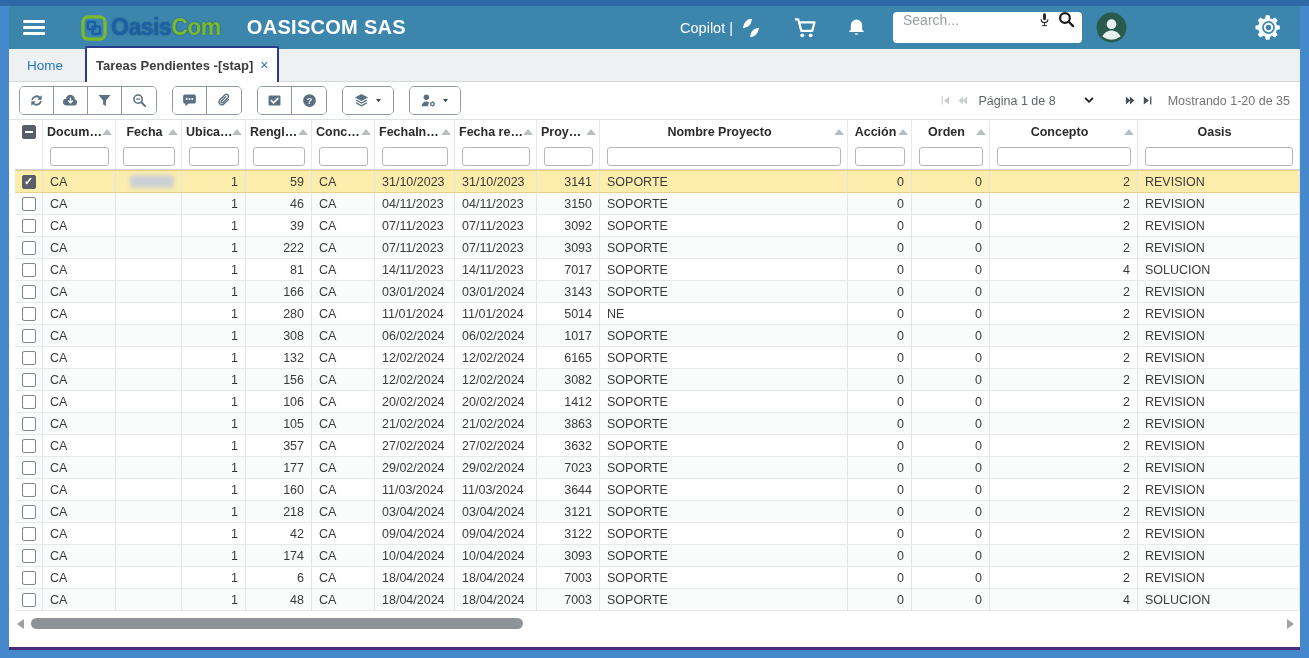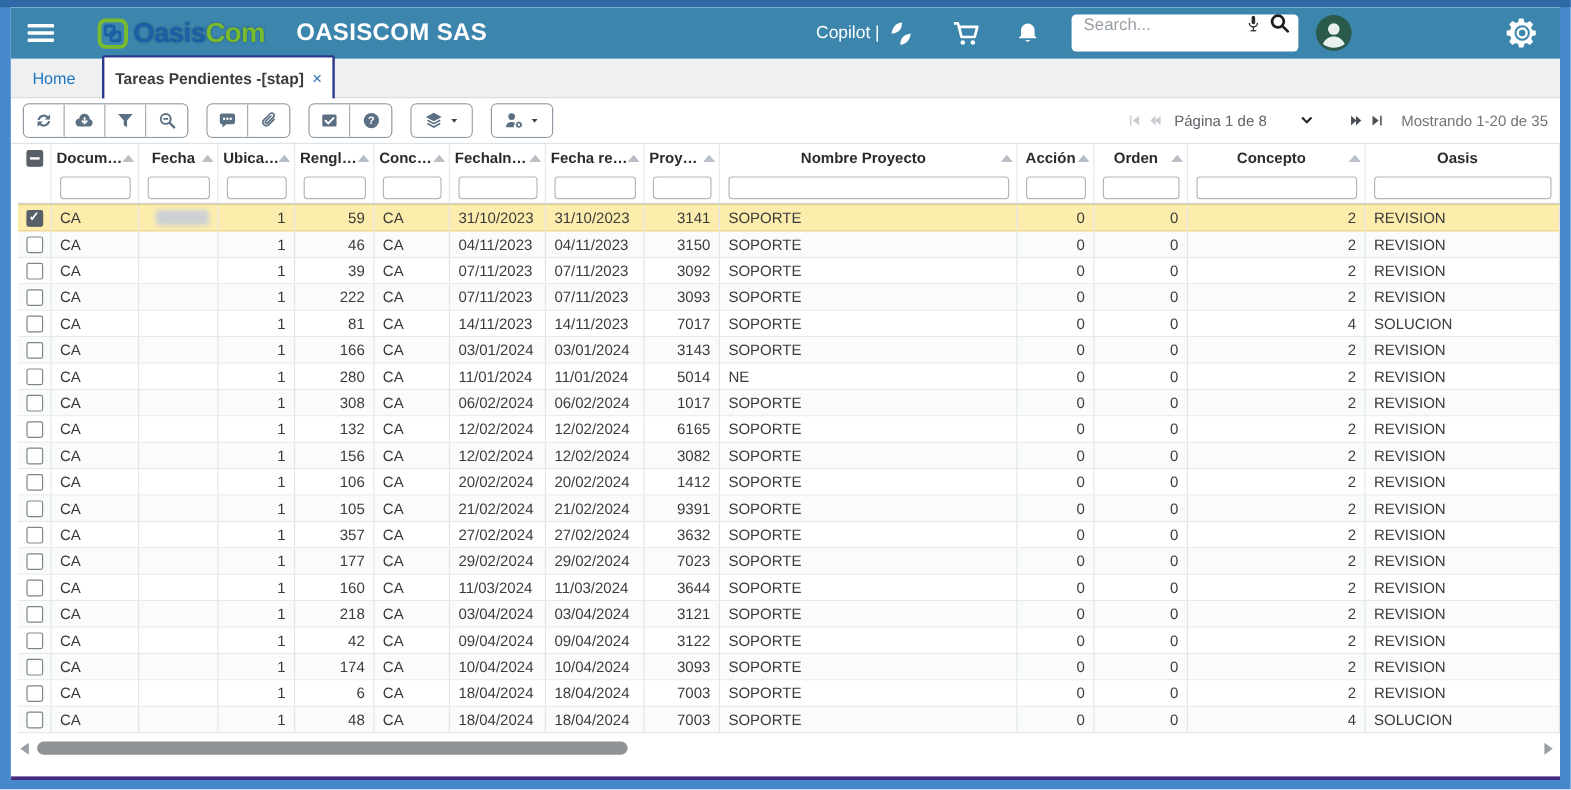--- a/index.html
+++ b/index.html
@@ -719,21 +719,21 @@
           <div class="td selcell">
             <span class="chk"></span>
           </div>
           <div class="td">CA</div>
           <div class="td right"></div>
           <div class="td right">1</div>
           <div class="td right">105</div>
           <div class="td">CA</div>
           <div class="td">21/02/2024</div>
           <div class="td">21/02/2024</div>
-          <div class="td right">9391</div>
+          <div class="td right">3863</div>
           <div class="td">SOPORTE</div>
           <div class="td right">0</div>
           <div class="td right">0</div>
           <div class="td right">2</div>
           <div class="td">REVISION</div>
         </div>
         <div class="grid-row" style="grid-template-columns: 28px 73px 66px 64px 66px 63px 80px 82px 63px 248px 64px 78px 148px minmax(150px, 1fr);">
           <div class="td selcell">
             <span class="chk"></span>
           </div>

